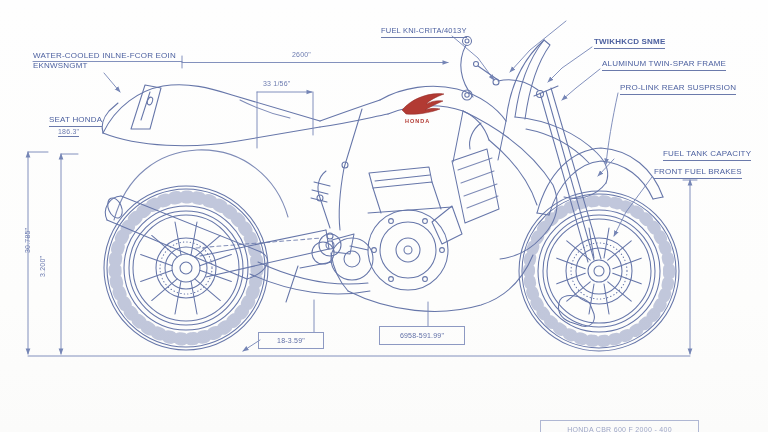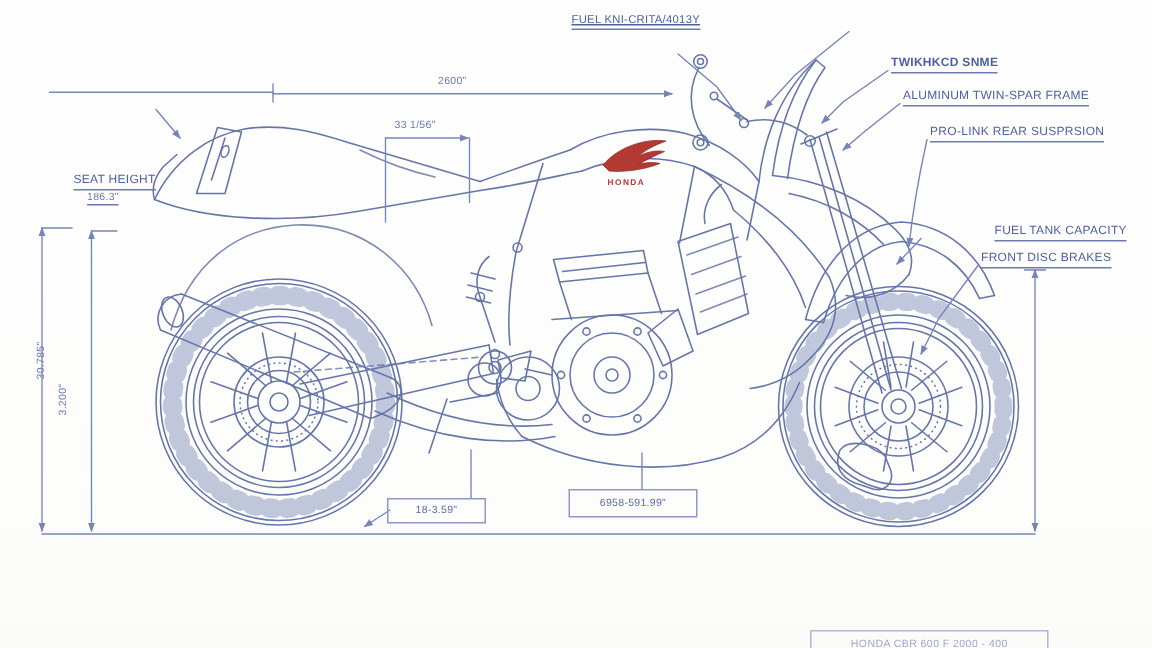--- a/index.html
+++ b/index.html
@@ -247,31 +247,35 @@
       <path d="M614,159 L598,176" marker-end="url(#arr)"></path>
       <path d="M652,177 L626,212 L614,236" marker-end="url(#arr)"></path>
     </g>
 
     <g>
       <path d="M402,110 C412,98 430,92 444,94 C436,97 430,100 426,104 C432,101 438,100 443,101 C436,104 430,107 425,110 C430,108 436,108 440,109 C430,113 416,115 406,114 Z" fill="#b23a33" stroke="#8e2b26" stroke-width="0.5"></path>
       <text x="405" y="123" font-size="5.5" font-weight="bold" letter-spacing="1" fill="#b23a33" font-family="Liberation Sans, sans-serif">HONDA</text>
     </g>
   </svg>
 
-
-  <div class="lbl u" style="left:49px;top:115px;">SEAT HEIGHT</div>
+  <div class="lbl" style="left:33px;top:51px;">
+    <span>WATER-COOLED INLNE-FCOR EOIN</span><br>
+    <span>EKNWSNGMT</span>
+  </div>
+
+  <div class="lbl u" style="left:49px;top:115px;">SEAT HONDA</div>
   <div class="dim" style="left:58px;top:128px;border-bottom:1px solid #6b7aab;padding-bottom:1px;">186.3"</div>
 
-  <div class="lbl u" style="left:381px;top:8px;font-size:7.5px;text-decoration:underline;">FUEL KNI-CRITA/4013Y</div>
+  <div class="lbl u" style="left:381px;top:26px;font-size:7.5px;">FUEL KNI-CRITA/4013Y</div>
 
   <div class="lbl u" style="left:594px;top:37px;font-weight:bold;">TWIKHKCD SNME</div>
   <div class="lbl u" style="left:602px;top:59px;">ALUMINUM TWIN-SPAR FRAME</div>
   <div class="lbl u" style="left:620px;top:83px;">PRO-LINK REAR SUSPRSION</div>
   <div class="lbl u" style="left:616px;top:149px;margin-left:47px;">FUEL TANK CAPACITY</div>
-  <div class="lbl u" style="left:654px;top:167px;">FRONT DISC BRAKES</div>
+  <div class="lbl u" style="left:654px;top:167px;">FRONT FUEL BRAKES</div>
 
   <div class="dim" style="left:292px;top:51px;">2600"</div>
   <div class="dim" style="left:263px;top:80px;">33 1/56"</div>
   <div class="dim rot" style="left:31px;top:246px;">30.785"</div>
   <div class="dim rot" style="left:46px;top:270px;">3.200"</div>
 
   <div class="dimbox" style="left:258px;top:332px;width:64px;height:15px;">18-3.59"</div>
   <div class="dimbox" style="left:379px;top:326px;width:84px;height:17px;">6958-591.99"</div>
 
   <div class="titleblock">

